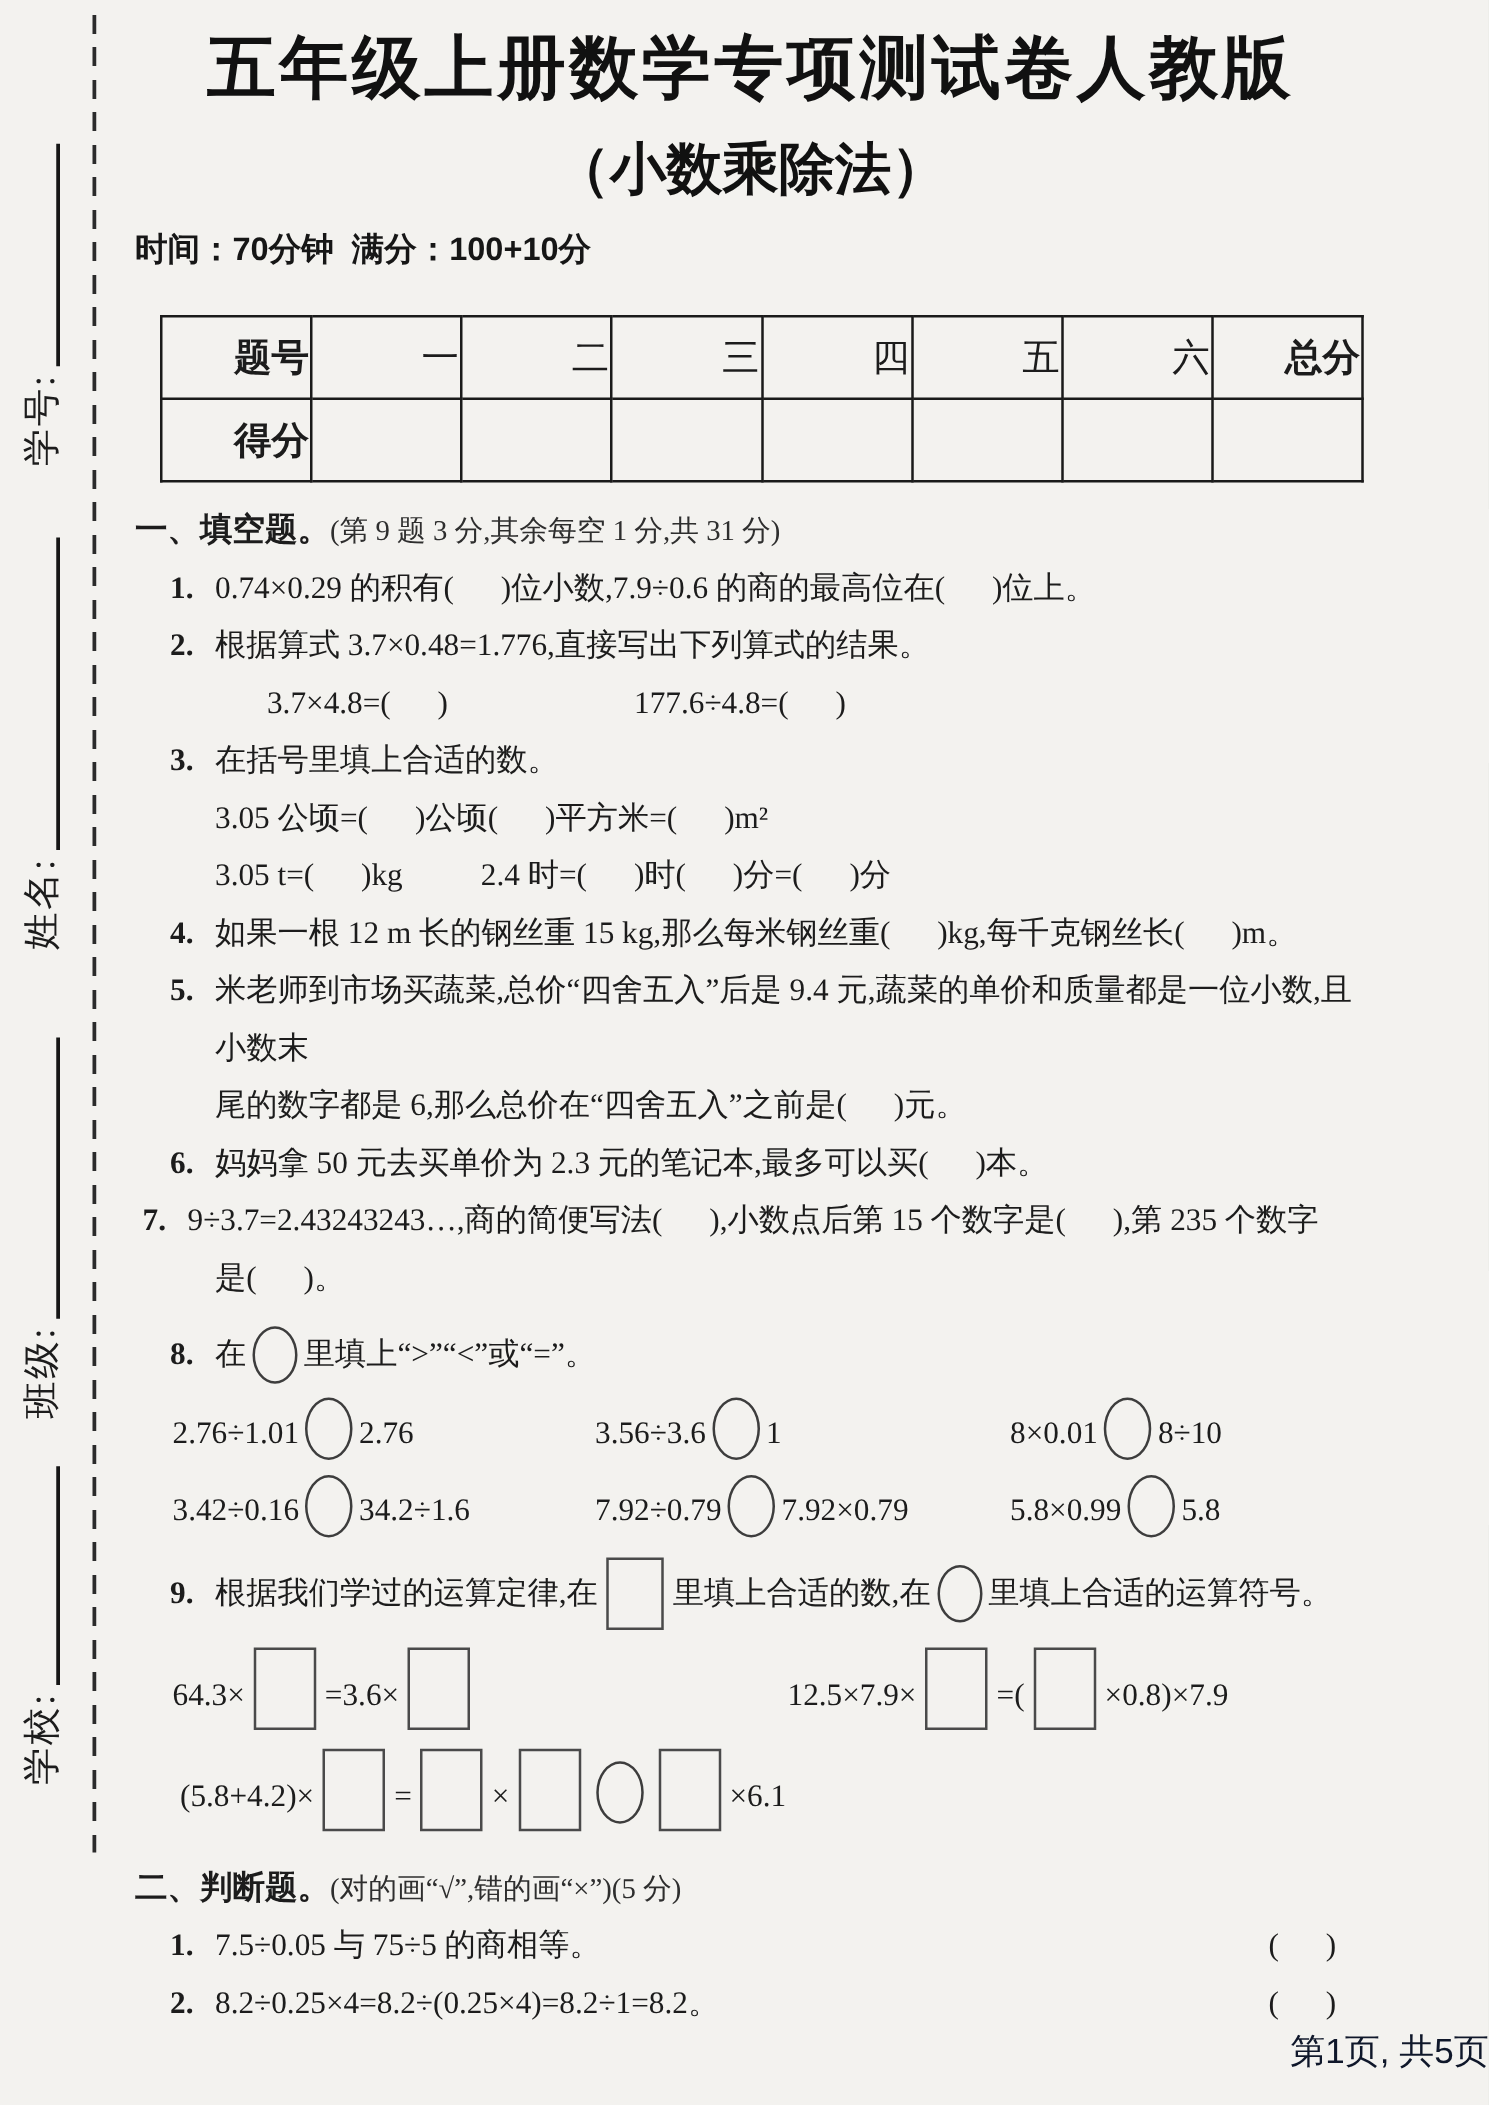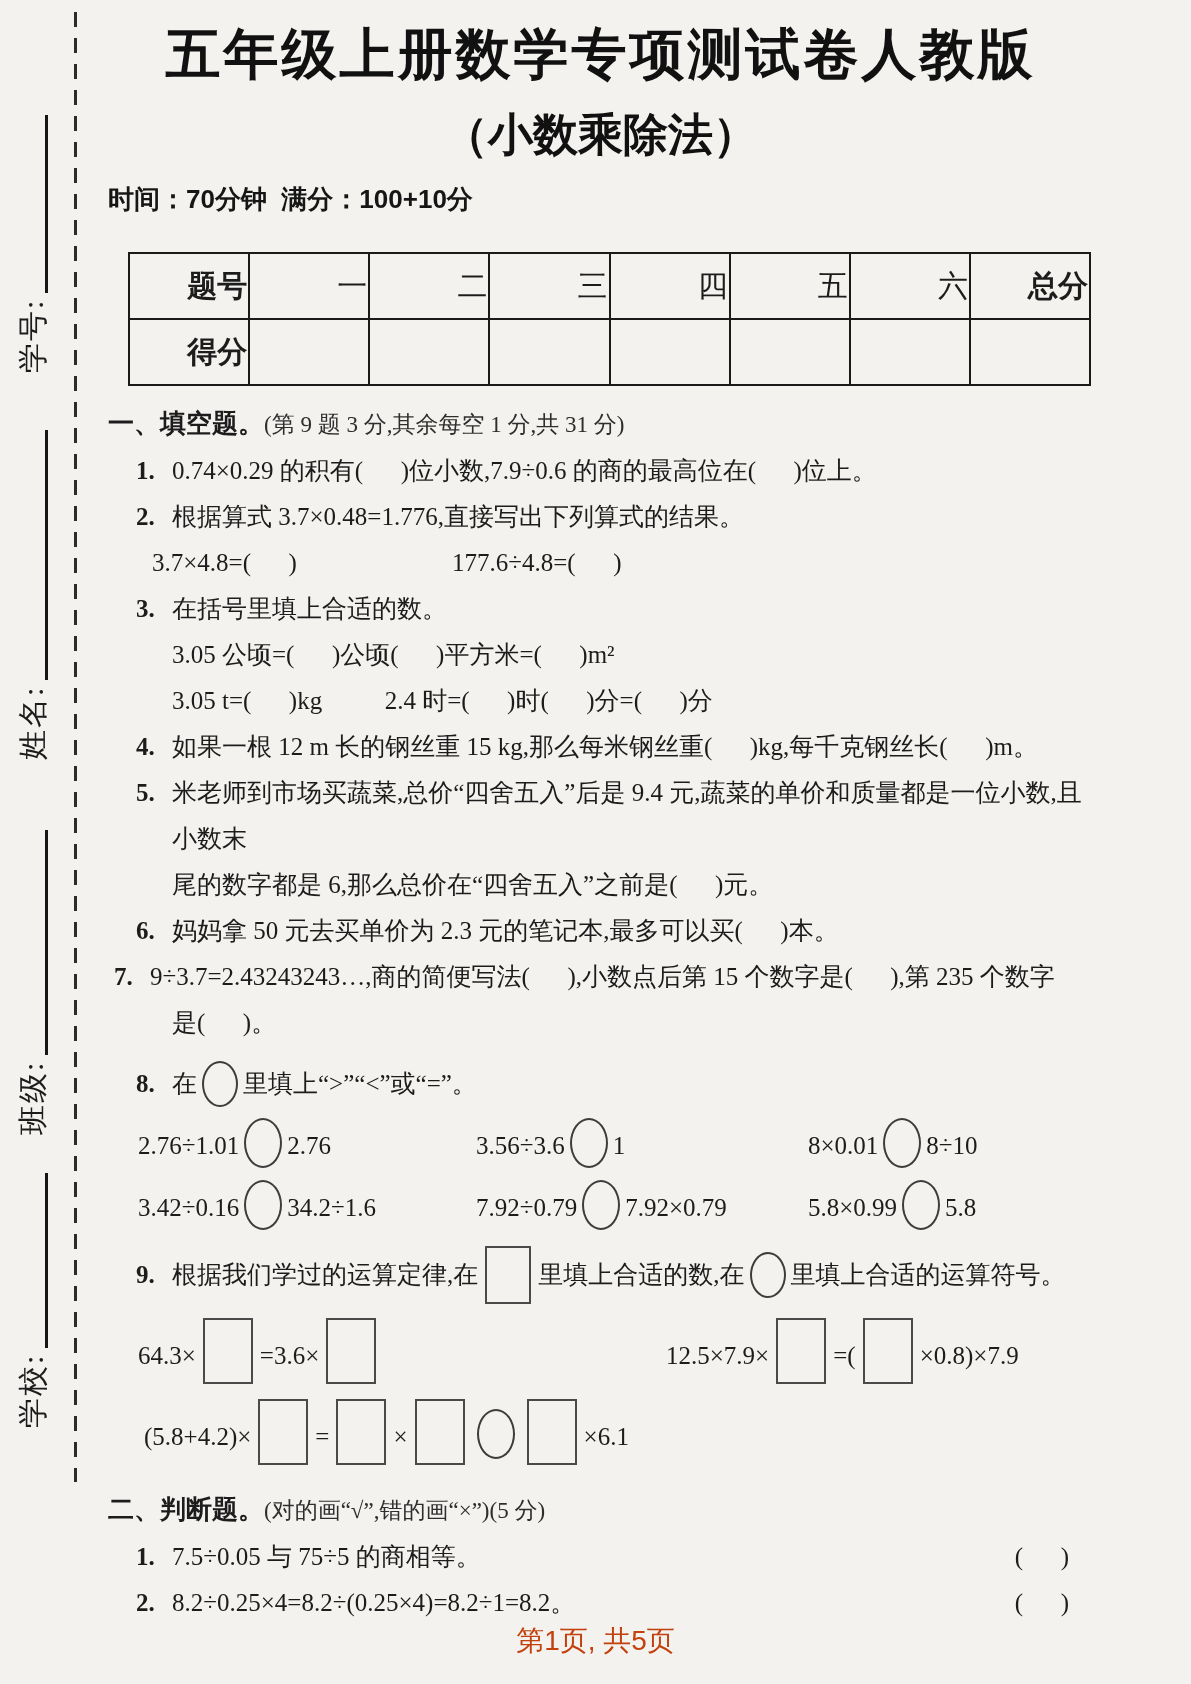--- a/index.html
+++ b/index.html
@@ -57,45 +57,45 @@
     font-weight:700;font-size:32px;
   }
   .sec-heading{margin-top:14px;font-size:26px;line-height:46px;white-space:pre-wrap;}
   .sec-title{font-family:"Liberation Sans","DejaVu Sans",sans-serif;font-weight:700;}
   .sec-note{font-size:23px;color:#2e2e2e;}
   .q{display:flex;font-size:25px;line-height:46px;}
   .qnum{font-weight:700;width:36px;flex:0 0 auto;padding-left:28px;box-sizing:content-box;}
   .qnum.out{padding-left:6px;}
   .t{white-space:pre-wrap;}
   .sub{margin-left:64px;font-size:25px;line-height:46px;white-space:pre-wrap;}
-  .grid3{display:grid;grid-template-columns:300px 312px 1fr;margin-left:44px;font-size:25px;line-height:46px;}
+  .grid3{display:grid;grid-template-columns:300px 312px 1fr;margin-left:28px;font-size:25px;line-height:46px;text-align:center;}
   .grid3 .cell{white-space:pre-wrap;}
   .cmpgrid{display:grid;grid-template-columns:338px 332px 1fr;margin-left:30px;font-size:25px;align-items:center;height:62px;}
   .cmp-item{white-space:nowrap;}
   .circle{
     display:inline-block;width:34px;height:46px;border:2px solid #3d3d3d;border-radius:50%;
     vertical-align:-14px;margin:0 5px;background:transparent;
   }
   .circle.sm{width:32px;height:42px;vertical-align:-12px;}
   .box{
     display:inline-block;width:46px;height:62px;border:2px solid #4a4a4a;
     vertical-align:-20px;margin:0 7px;background:transparent;
   }
   .box.sm{width:42px;height:54px;vertical-align:-16px;}
   .q8head{margin-top:10px;height:56px;align-items:center;display:flex;font-size:25px;}
   .q9head{margin-top:4px;height:70px;align-items:center;display:flex;font-size:25px;}
-  .eqrow{display:flex;margin-left:30px;height:82px;align-items:center;font-size:25px;gap:36px;}
+  .eqrow{display:flex;margin-left:30px;height:82px;align-items:center;font-size:25px;}
   .eqrow .eq1{width:492px;flex:0 0 auto;}
   .eqrow2{display:flex;margin-left:36px;height:80px;align-items:center;font-size:25px;}
   .judge-item{display:flex;font-size:25px;line-height:46px;}
   .judge-blank{margin-left:auto;padding-right:24px;white-space:pre-wrap;}
   .footer{
-    position:absolute;left:0;top:1622px;width:100%;text-align:center;
-    font-family:"Liberation Sans","DejaVu Sans",sans-serif;
-    font-size:28px;color:#c2410c;
+    position:absolute;left:0;top:1622px;width:100%;text-align:right;
+    font-family:"Liberation Sans","DejaVu Sans",sans-serif;
+    font-size:28px;color:#0f172a;
   }
 </style>
 </head>
 <body>
 
 <div class="page">
 
   <div class="cut-line"></div>
 
   <div class="m-outer" style="top:115px;--len:258px">

